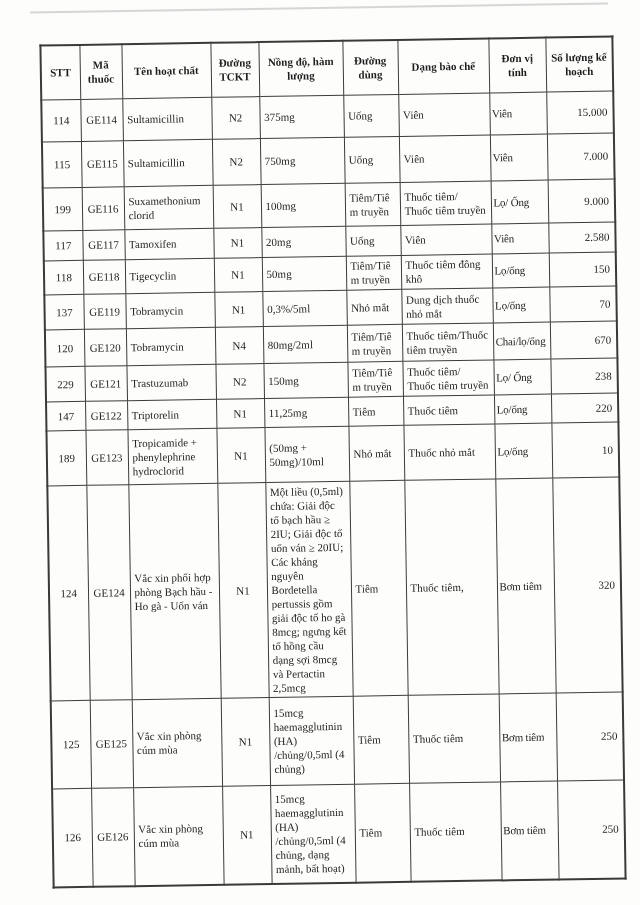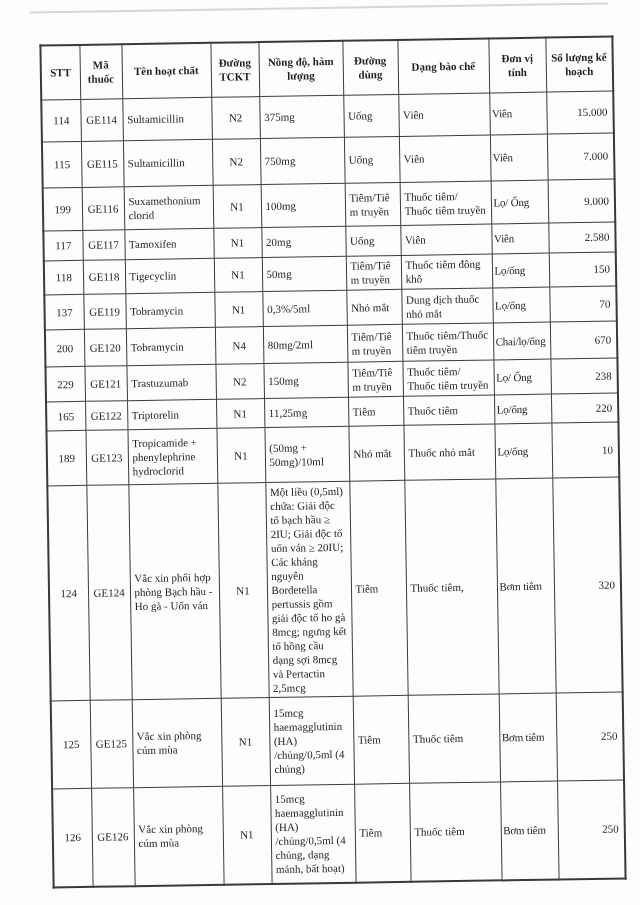--- a/index.html
+++ b/index.html
@@ -178,21 +178,21 @@
           <td>GE119</td>
           <td>Tobramycin</td>
           <td>N1</td>
           <td>0,3%/5ml</td>
           <td>Nhỏ mắt</td>
           <td>Dung dịch thuốc nhỏ mắt</td>
           <td>Lọ/ống</td>
           <td>70</td>
         </tr>
         <tr>
-          <td>200</td>
+          <td>120</td>
           <td>GE120</td>
           <td>Tobramycin</td>
           <td>N4</td>
           <td>80mg/2ml</td>
           <td>Tiêm/Tiêm truyền</td>
           <td>Thuốc tiêm/Thuốc tiêm truyền</td>
           <td>Chai/lọ/ống</td>
           <td>670</td>
         </tr>
         <tr>
@@ -200,21 +200,21 @@
           <td>GE121</td>
           <td>Trastuzumab</td>
           <td>N2</td>
           <td>150mg</td>
           <td>Tiêm/Tiêm truyền</td>
           <td>Thuốc tiêm/ Thuốc tiêm truyền</td>
           <td>Lọ/ Ống</td>
           <td>238</td>
         </tr>
         <tr>
-          <td>165</td>
+          <td>147</td>
           <td>GE122</td>
           <td>Triptorelin</td>
           <td>N1</td>
           <td>11,25mg</td>
           <td>Tiêm</td>
           <td>Thuốc tiêm</td>
           <td>Lọ/ống</td>
           <td>220</td>
         </tr>
         <tr>

